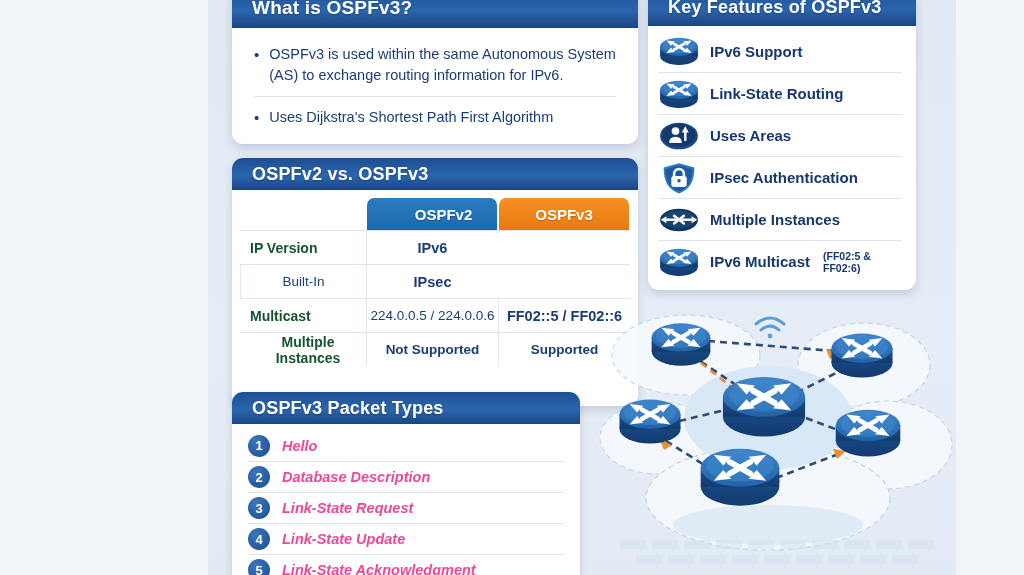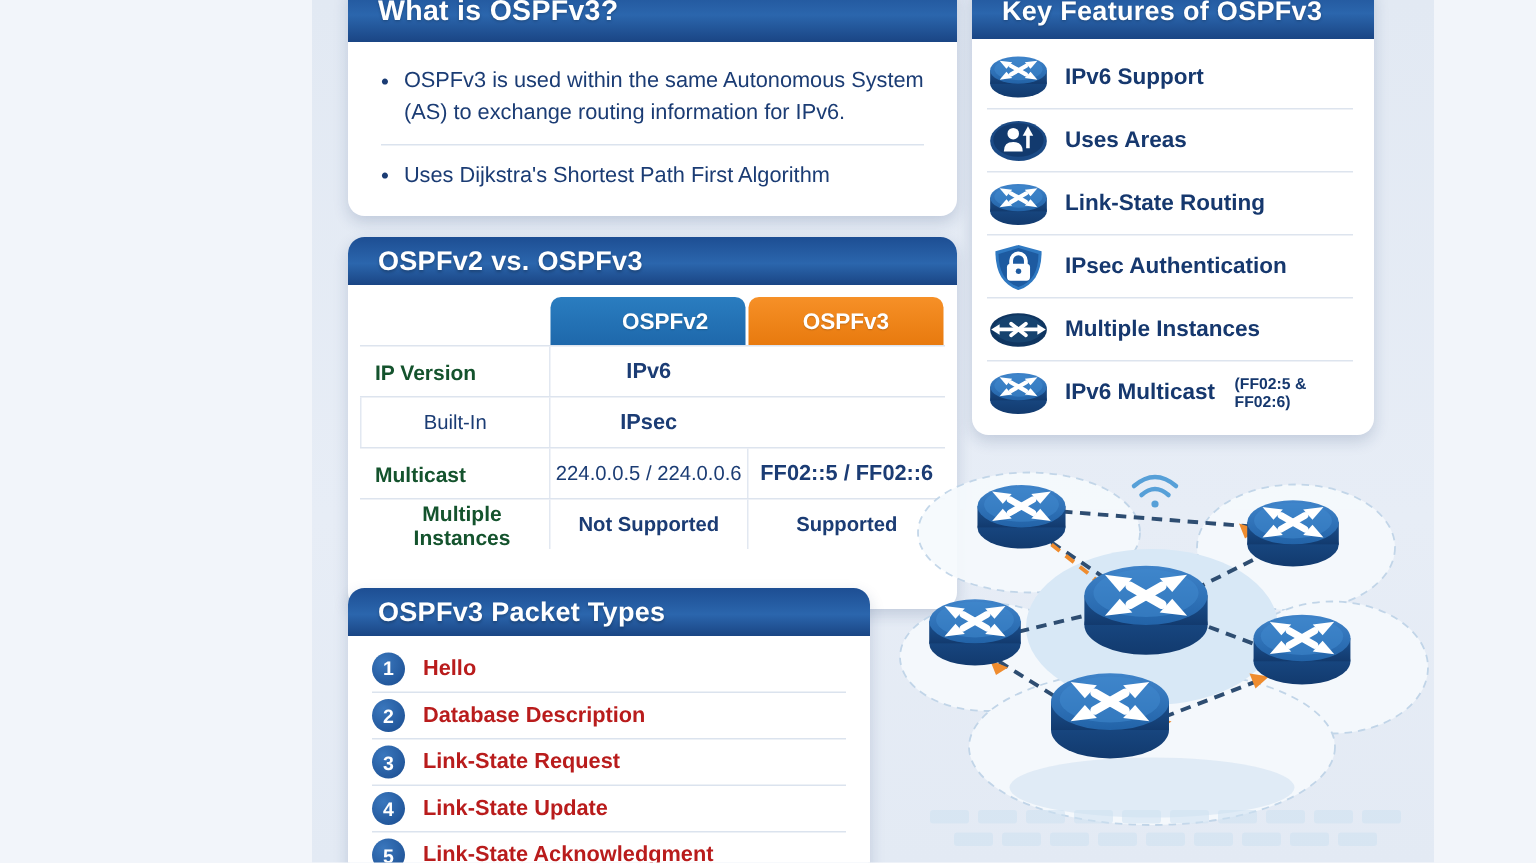--- a/index.html
+++ b/index.html
@@ -70,21 +70,21 @@
   .pkt-list { padding:6px 16px 0 16px; }
   .pkt-item { display:flex; align-items:center; gap:12px; height:31px; border-top:1px solid #dbe3ee; }
   .pkt-item:first-child { border-top:none; }
   .pkt-num {
     width:22px; height:22px; border-radius:50%;
     background:radial-gradient(circle at 35% 30%,#3a77bd,#1a4c8f);
     color:#fff; font-size:13px; font-weight:bold;
     display:flex; align-items:center; justify-content:center;
     flex:0 0 22px;
   }
-  .pkt-label { color:#b91c1c; font-size:14.5px; font-weight:600; }
+  .pkt-label { color:#ec4899; font-size:14.5px; font-weight:600;font-style:italic; }
 
   
   #card-features { left:648px; top:-12px; width:268px; height:302px; }
   .feat-list { padding:4px 14px 0 10px; }
   .feat-item { display:flex; align-items:center; gap:10px; height:42px; border-top:1px solid #dde4ee; }
   .feat-item:first-child { border-top:none; }
   .feat-icon { width:42px; height:34px; flex:0 0 42px; display:flex; align-items:center; justify-content:center; }
   .feat-icon svg { width:42px; height:34px; }
   .feat-label { color:#16386e; font-size:15px; font-weight:bold; white-space:nowrap; }
   .feat-note { color:#16386e; font-size:10.5px; font-weight:bold; margin-left:3px; }
@@ -232,32 +232,32 @@
         <span class="feat-icon">
             <svg viewBox="0 0 60 46">
               <use href="#sym-router"></use>
             </svg>
           </span>
         <span class="feat-label">IPv6 Support</span>
       </div>
       <div class="feat-item">
         <span class="feat-icon">
             <svg viewBox="0 0 60 46">
+              <use href="#sym-router"></use>
+            </svg>
+          </span>
+        <span class="feat-label">Link-State Routing</span>
+      </div>
+      <div class="feat-item">
+        <span class="feat-icon">
+            <svg viewBox="0 0 60 46">
               <use href="#sym-users"></use>
             </svg>
           </span>
         <span class="feat-label">Uses Areas</span>
-      </div>
-      <div class="feat-item">
-        <span class="feat-icon">
-            <svg viewBox="0 0 60 46">
-              <use href="#sym-router"></use>
-            </svg>
-          </span>
-        <span class="feat-label">Link-State Routing</span>
       </div>
       <div class="feat-item">
         <span class="feat-icon">
             <svg viewBox="0 0 60 46">
               <use href="#sym-lock"></use>
             </svg>
           </span>
         <span class="feat-label">IPsec Authentication</span>
       </div>
       <div class="feat-item">

